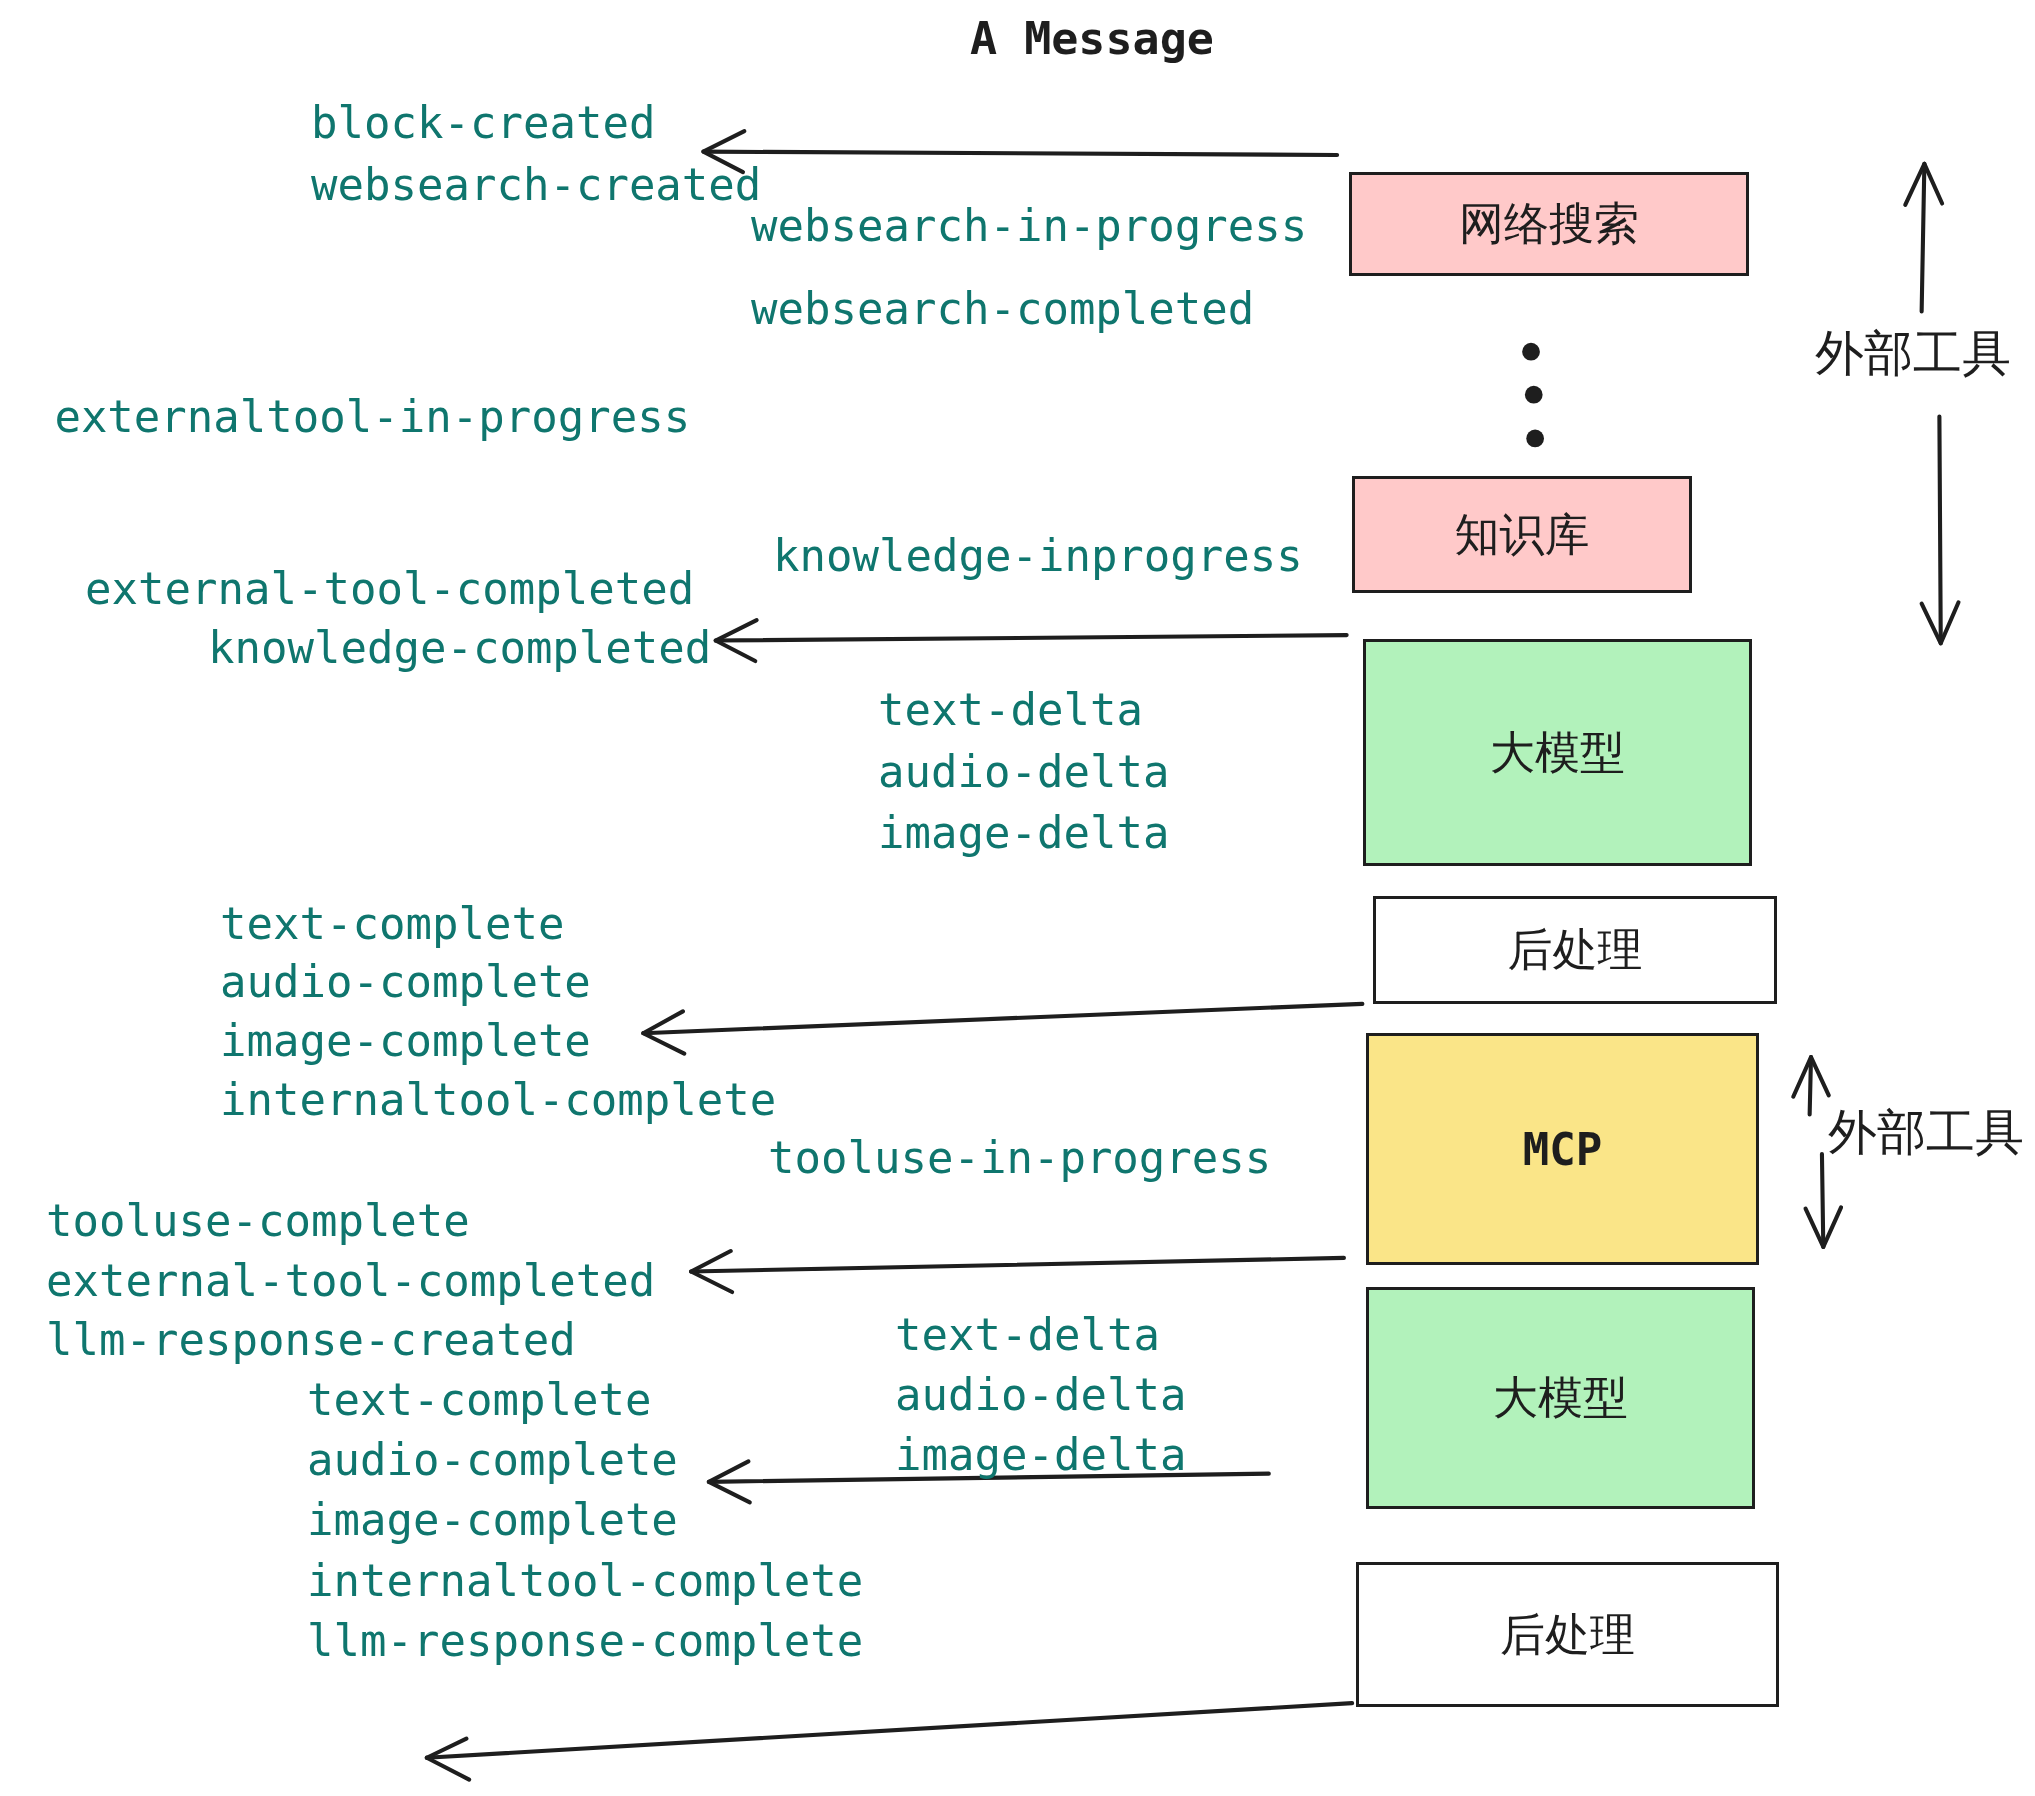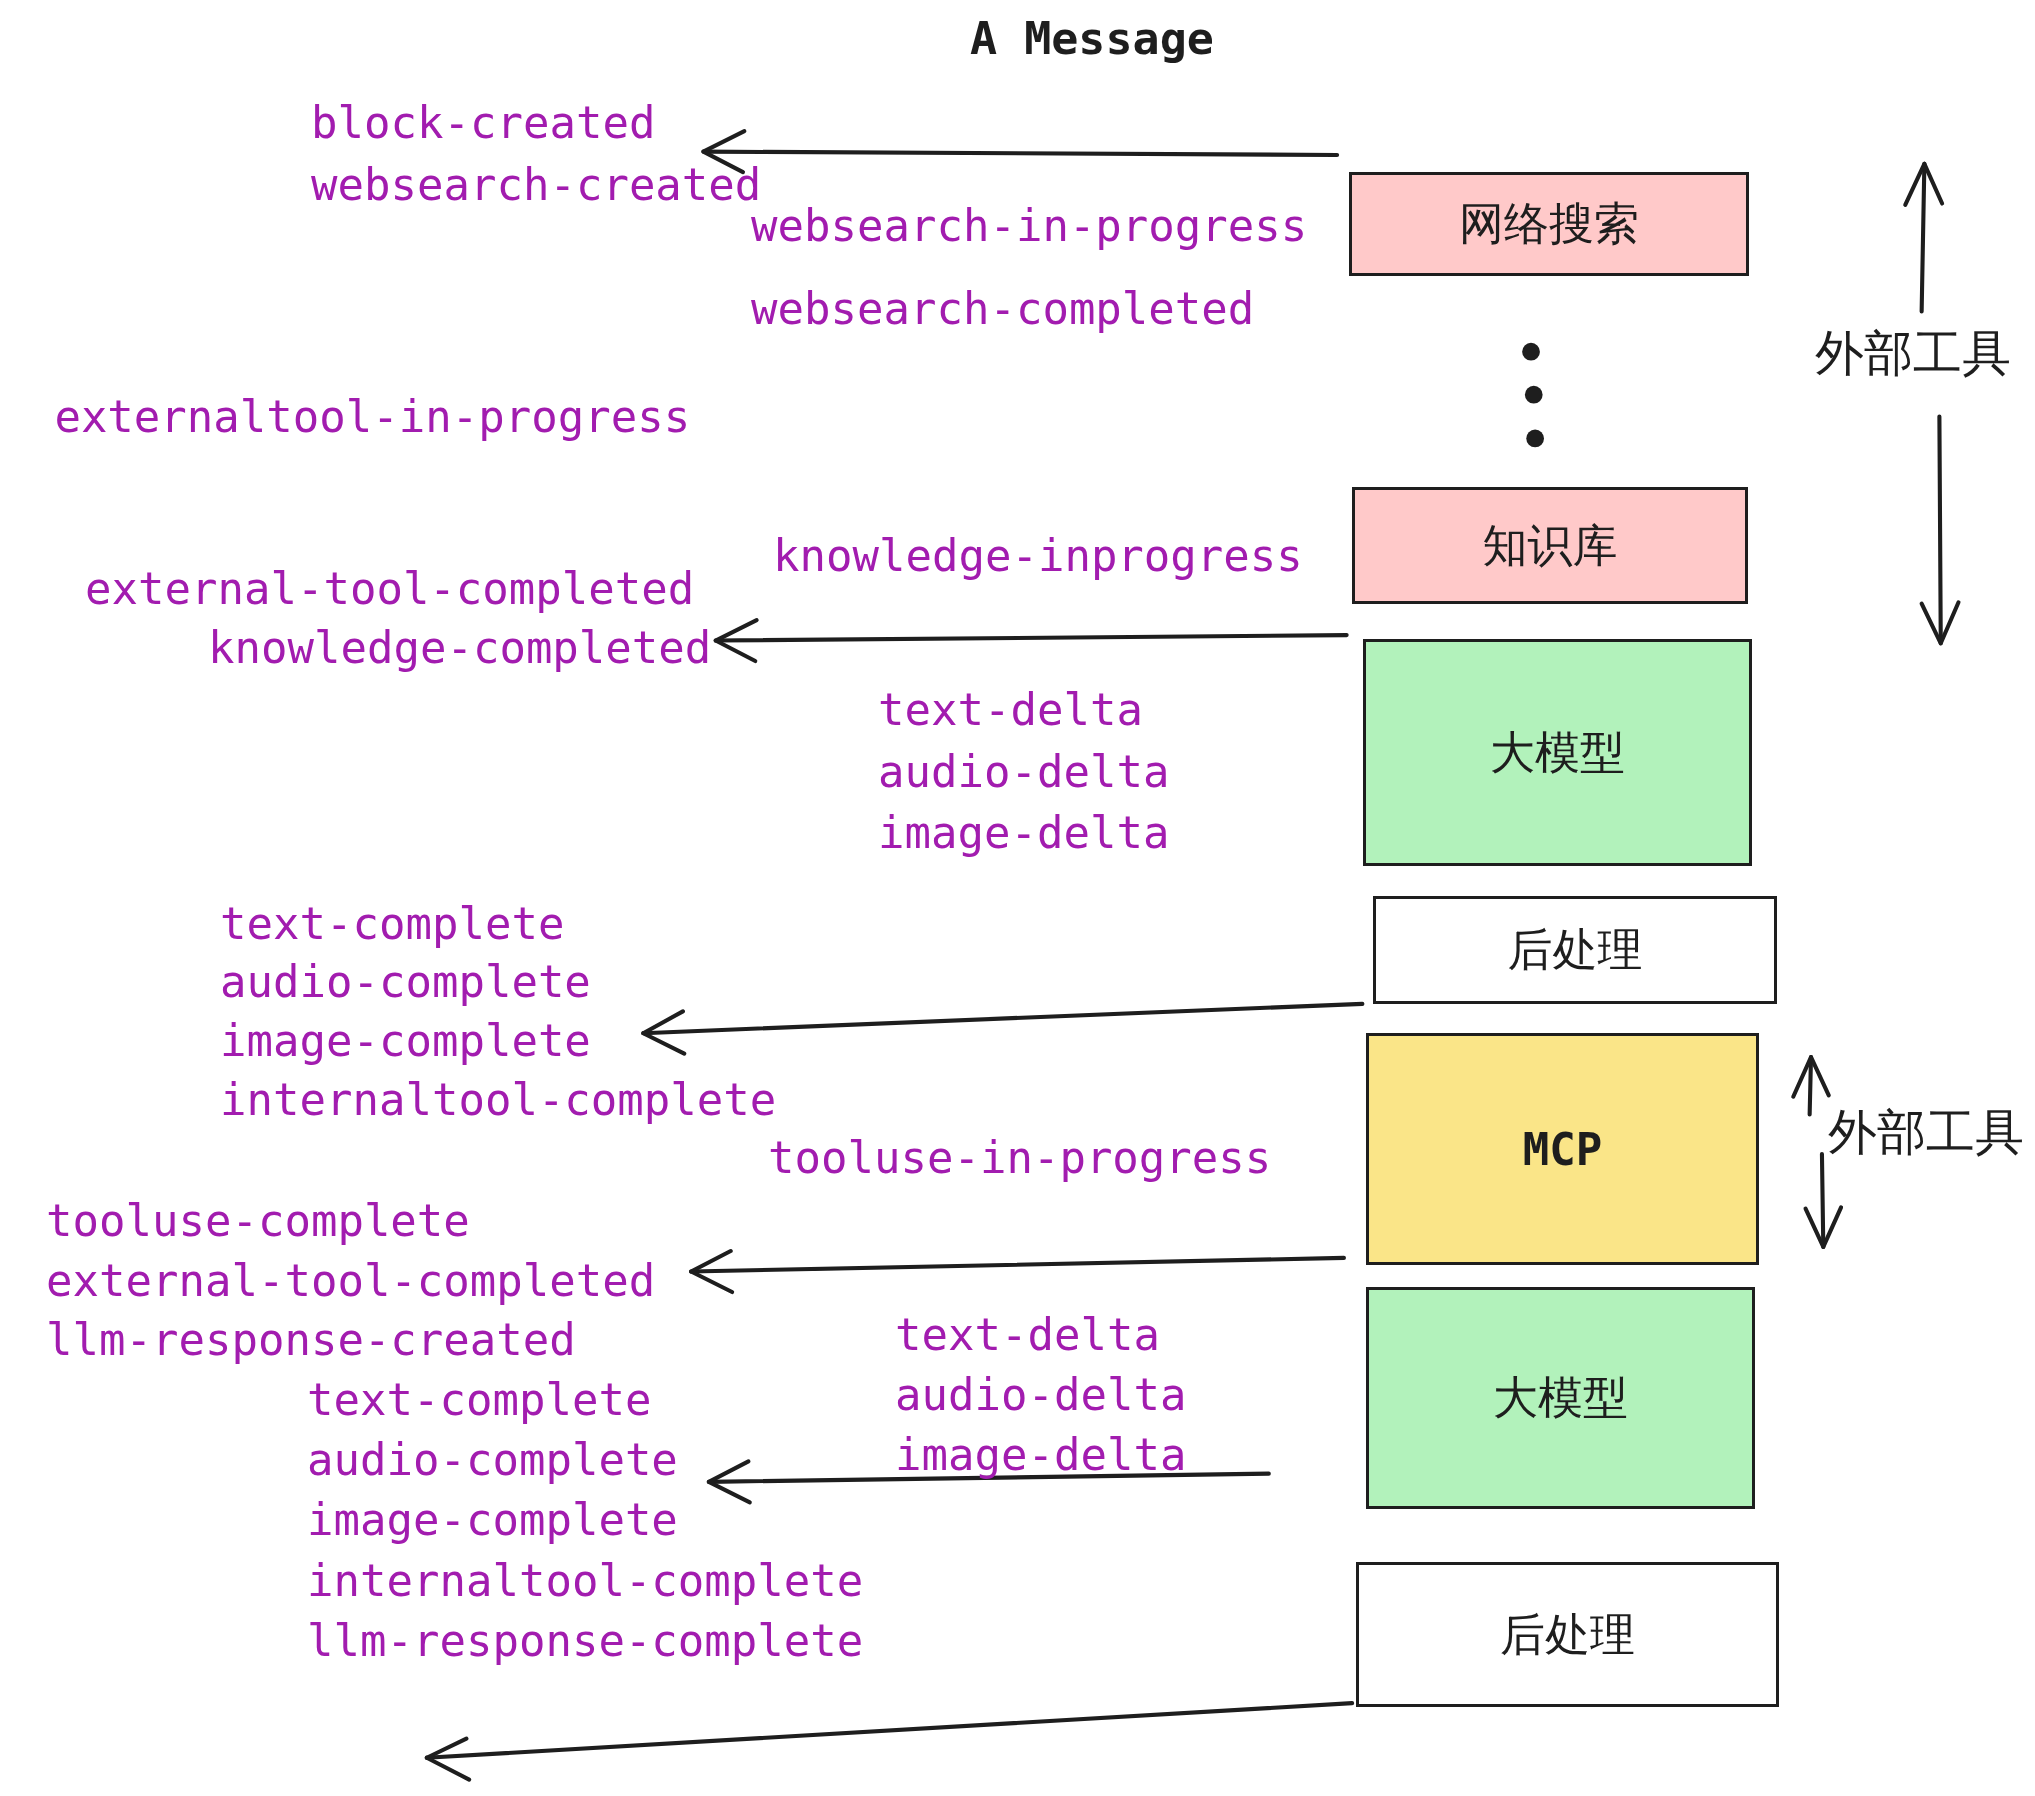--- a/index.html
+++ b/index.html
@@ -17,21 +17,21 @@
     background: #ffffff;
     font-family: "DejaVu Sans", sans-serif;
     color: #1e1e1e;
   }
   .evt {
     position: absolute;
     font-family: "DejaVu Sans Mono", monospace;
     font-size: 44px;
     line-height: 1;
     white-space: nowrap;
-    color: #a21caf;
+    color: #0f766e;
   }
   .title {
     position: absolute;
     font-family: "DejaVu Sans Mono", monospace;
     font-weight: bold;
     font-size: 45px;
     line-height: 1;
     white-space: nowrap;
     color: #1e1e1e;
   }
@@ -132,21 +132,21 @@
     <g>
       <circle class="dot" cx="2242" cy="515" r="13"></circle>
       <circle class="dot" cx="2246" cy="578" r="13"></circle>
       <circle class="dot" cx="2248" cy="642" r="13"></circle>
     </g>
   </svg>
 
   <div class="title" style="left:970px; top:16.4px;">A Message</div>
 
   <div class="box pink" style="left:1349px; top:172px;  width:400px; height:104px;">网络搜索</div>
-  <div class="box pink" style="left:1352px; top:487px;  width:396px; height:117px;">知识库</div>
+  <div class="box pink" style="left:1352px; top:476px;  width:340px; height:117px;">知识库</div>
   <div class="box green" style="left:1363px; top:639px;  width:389px; height:227px;">大模型</div>
   <div class="box white" style="left:1373px; top:896px; width:404px; height:108px;">后处理</div>
   <div class="box yellow mono" style="left:1366px; top:1033px; width:393px; height:232px;">MCP</div>
   <div class="box green" style="left:1366px; top:1287px; width:389px; height:222px;">大模型</div>
   <div class="box white" style="left:1356px; top:1562px; width:423px; height:145px;">后处理</div>
 
   <div class="side-label" style="left:1815px; top:329px;">外部工具</div>
   <div class="side-label" style="left:1828px; top:1108px;">外部工具</div>
 
   <div class="evt" style="left:311px;  top:101px;">block-created</div>

